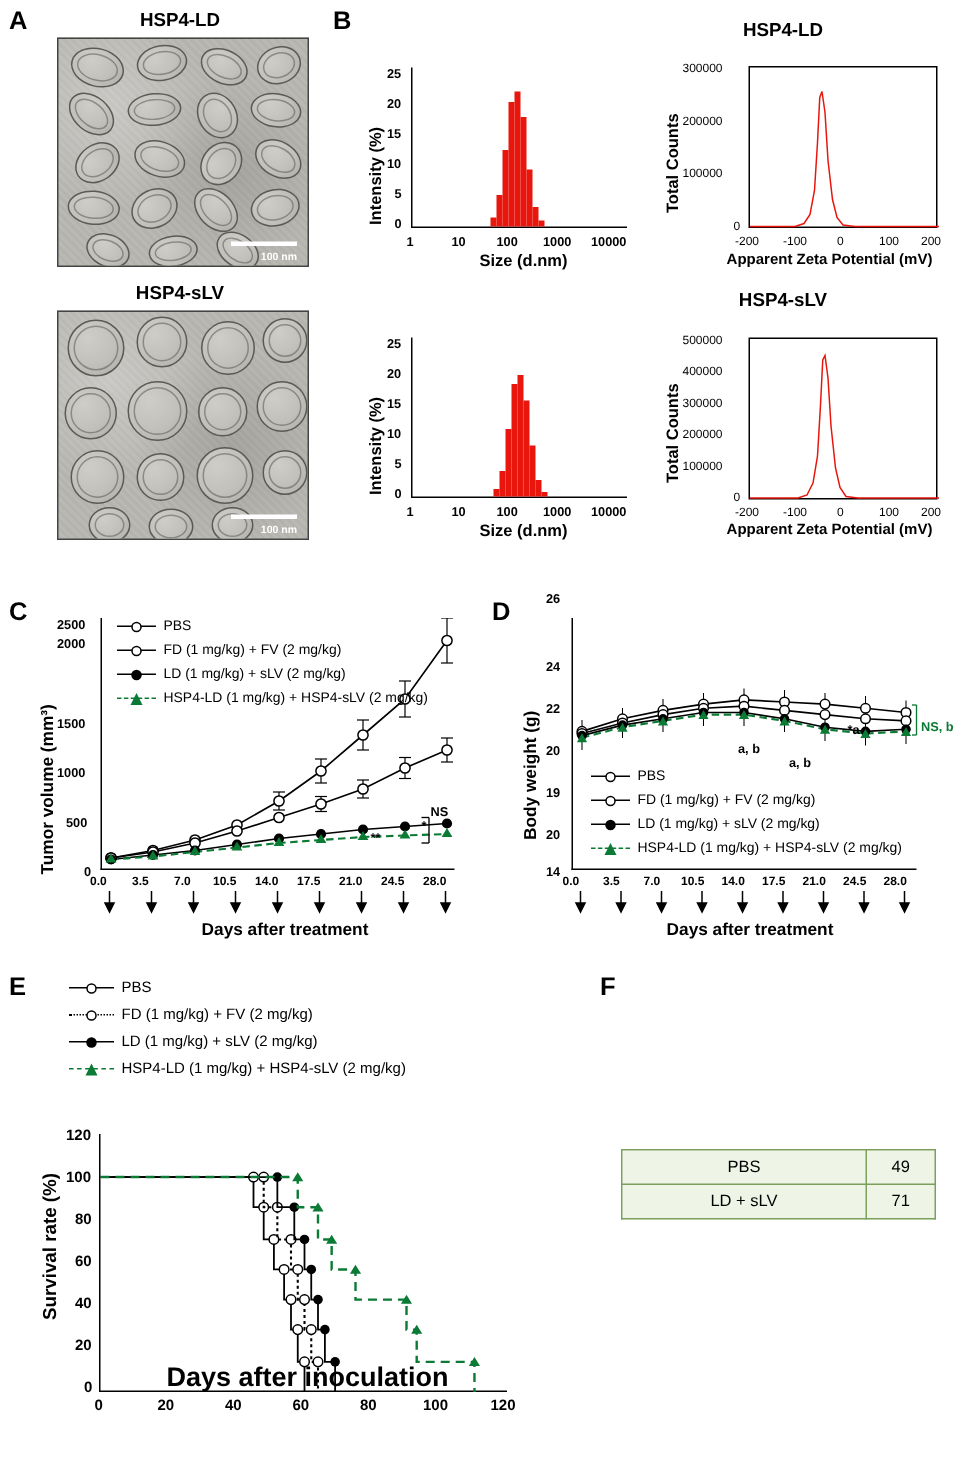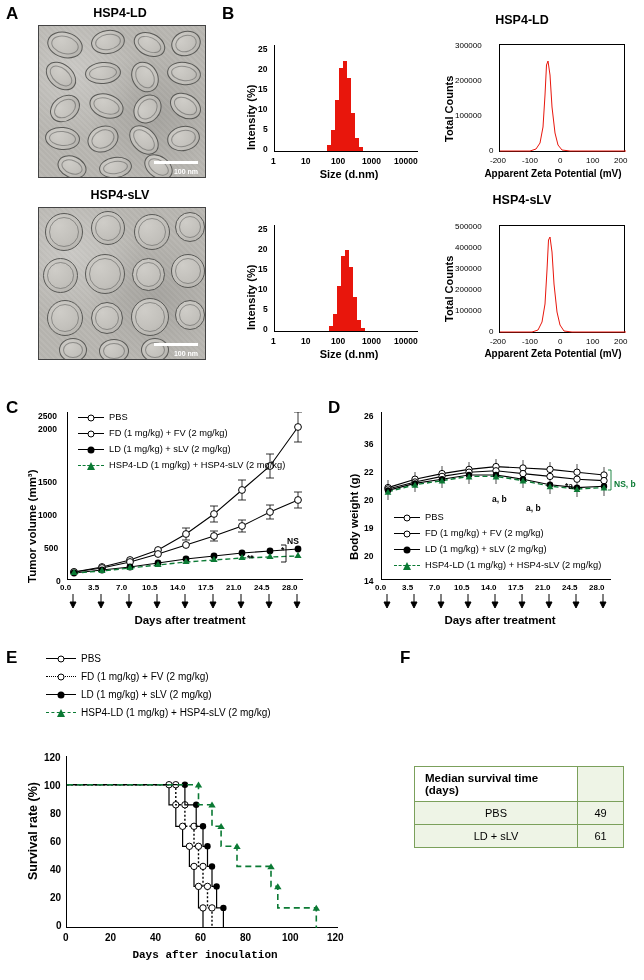--- a/index.html
+++ b/index.html
@@ -547,22 +547,22 @@
   <div class="legend-row" style="left:78px; top:460px;">
     <span class="lg-line dash">
         <span class="lg-mark mk-tri"></span>
       </span>
     <span>HSP4-LD (1 mg/kg) + HSP4-sLV (2 mg/kg)</span>
   </div>
 
   <div class="panel-letter" style="left:328px; top:398px;">D</div>
 
   <div class="axis-label vert" style="left:348px; top:560px; font-size:11.5px;">Body weight (g)</div>
-  <div class="tickl" style="left:364px; top:411px;">26</div>
-  <div class="tickl" style="left:364px; top:439px;">36</div>
+  <div class="tickl" style="left:364px; top:394px;">26</div>
+  <div class="tickl" style="left:364px; top:439px;">24</div>
   <div class="tickl" style="left:364px; top:467px;">22</div>
   <div class="tickl" style="left:364px; top:495px;">20</div>
   <div class="tickl" style="left:364px; top:523px;">19</div>
   <div class="tickl" style="left:364px; top:551px;">20</div>
   <div class="tickl" style="left:364px; top:576px;">14</div>
 
   <div class="plot" style="left:381px; top:412px; width:230px; height:168px;">
     <svg width="230" height="168" viewBox="0 0 230 168" style="position:absolute;left:0;top:0;">
 
       <polyline points="6,75.6 33,67.2 60,61.6 87,57.4 114,54.6 141,56 168,57.4 195,60.2 222,63" fill="none" stroke="#000" stroke-width="1.1"></polyline>
@@ -783,34 +783,30 @@
       </g>
     </svg>
   </div>
   <div class="tickl" style="left:63px; top:932px; font-size:10px;">0</div>
   <div class="tickl" style="left:105px; top:932px; font-size:10px;">20</div>
   <div class="tickl" style="left:150px; top:932px; font-size:10px;">40</div>
   <div class="tickl" style="left:195px; top:932px; font-size:10px;">60</div>
   <div class="tickl" style="left:240px; top:932px; font-size:10px;">80</div>
   <div class="tickl" style="left:282px; top:932px; font-size:10px;">100</div>
   <div class="tickl" style="left:327px; top:932px; font-size:10px;">120</div>
-  <div class="axis-label" style="left:110px; top:949px; width:190px; font-size:11px;font-family:Liberation Mono, monospace;">Days after inoculation</div>
+  <div class="axis-label" style="left:110px; top:908px; width:190px; font-size:18px;">Days after inoculation</div>
 
   <div class="panel-letter" style="left:400px; top:648px;">F</div>
 
   <table class="ftable" style="left:414px; top:766px; width:210px;">
     <tbody>
-        <tr>
-      <td class="hdr" colspan="1">Median survival time (days)</td>
-      <td class="hdrnum val"></td>
-    </tr>
     <tr>
       <td class="lbl">PBS</td>
       <td class="val">49</td>
     </tr>
     <tr>
       <td class="lbl">LD + sLV</td>
-      <td class="val">61</td>
+      <td class="val">71</td>
     </tr>
   </tbody>
     </table>
 
 </div>
 
 </body></html>

